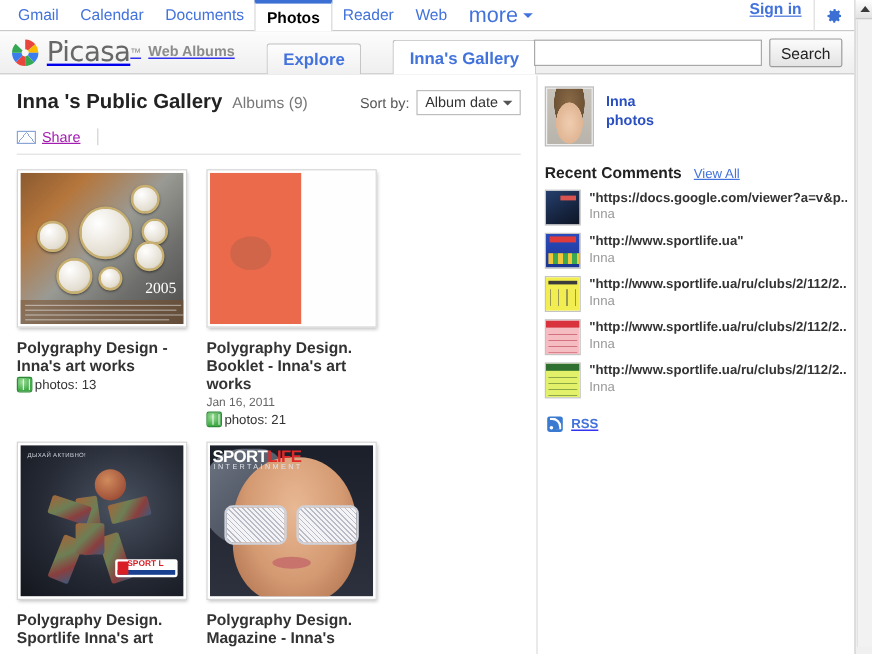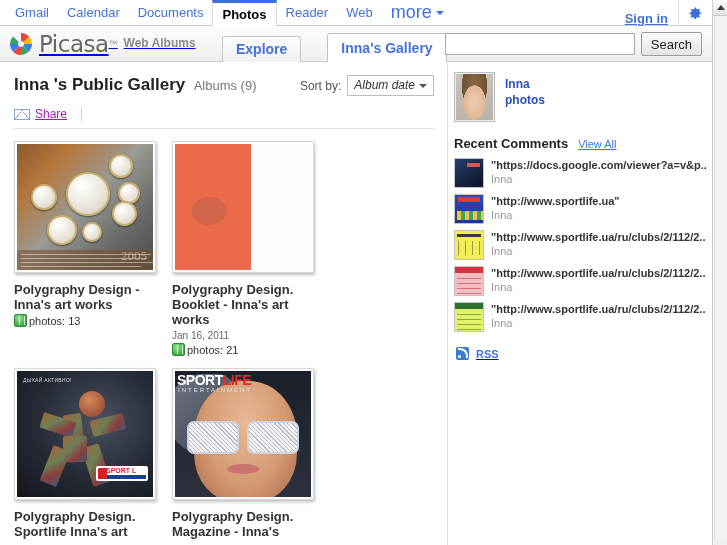--- a/index.html
+++ b/index.html
@@ -35,21 +35,21 @@
     border-right: 1px solid #d8d8d8;
   }
   .gbar-more { color: #4272db; font-size: 18px; padding: 0 8px 0 9px; white-space: nowrap; }
   .caret-down {
     display: inline-block; width: 0; height: 0; margin-left: 4px;
     border-left: 4px solid transparent; border-right: 4px solid transparent;
     border-top: 4px solid #4272db; vertical-align: middle;
   }
   .gbar-right {
     position: absolute; right: 0; top: 0; height: 26px;
-    display: flex; align-items: flex-end;
+    display: flex; align-items: flex-start;
   }
   .signin { color: #4272db; font-size: 13px; font-weight: bold; padding: 0 10px; white-space: nowrap; }
   .gear-cell {
     width: 34px; height: 26px; display: flex; align-items: center; justify-content: center;
     border-left: 1px solid #dcdcdc;
   }
   .gear { width: 15px; height: 15px; }
 
   
   .phead {
@@ -100,21 +100,21 @@
   }
 
   
   .gal-title-row { position: relative; height: 34px; padding: 12px 12px 0 14px; }
   .gal-title { font-size: 17px; font-weight: bold; color: #222; display: inline; }
   .gal-count { font-size: 13px; color: #777; display: inline; margin-left: 5px; }
   .sortby { position: absolute; right: 12px; top: 12px; display: flex; align-items: center; }
   .sortby-label { font-size: 12px; color: #555; margin-right: 6px; }
   .sortsel {
     border: 1px solid #bdbdbd; background: #fff; font-size: 12px; color: #333;
-    padding: 2px 6px; height: 21px; line-height: 17px; display: flex; align-items: center; font-style: italic;
+    padding: 2px 6px; height: 21px; line-height: 17px; display: flex; align-items: center;
   }
   .sortsel .caret-down { border-top-color: #555; }
 
   .sharebar {
     margin: 6px 12px 0 14px; padding: 4px 0 7px 0;
     border-bottom: 1px solid #e0e0e0; display: flex; align-items: center;
   }
   .share-link { display: flex; align-items: center; color: #a21caf; font-size: 12px; }
   .env { width: 16px; height: 11px; border: 1px solid #8ba6d6; margin-right: 5px; position: relative; background: #fff; }
   .env::after {
@@ -147,21 +147,21 @@
     border: 1px solid #2f8a38; position: relative; flex: none;
   }
   .globe::after {
     content: ""; position: absolute; left: 4px; top: 1px; width: 4px; height: 9px;
     border-left: 1px solid #fff; border-right: 1px solid #fff; opacity: .8;
   }
 
   
   .t-clock { width: 100%; height: 100%; background: linear-gradient(135deg,#8b5a2f 0%,#b5763c 22%,#9a9a94 48%,#6e6e6c 72%,#4a4a48 100%); position: relative; }
   .t-clock .w { position: absolute; border-radius: 50%; background: radial-gradient(circle at 35% 30%, #fff, #e3ddd0 70%, #b8ae98 100%); border: 2px solid #c8b071; box-shadow: 0 1px 2px rgba(0,0,0,.5); }
-  .t-clock .yr { position: absolute; right: 6px; bottom: 6px; color: #fff; font-size: 13px; font-family: "Liberation Serif", serif; }
+  .t-clock .yr { position: absolute; right: 6px; bottom: 22px; color: #fff; font-size: 13px; font-family: "Liberation Serif", serif; }
   .t-clock .strip { position: absolute; left: 0; right: 0; bottom: 0; height: 20px; background: rgba(120,80,45,.55); }
   .t-clock .strip i { position: absolute; display: block; height: 1px; background: rgba(255,255,255,.45); }
 
   .t-book { width: 100%; height: 100%; display: flex; }
   .t-book .lf { width: 56%; height: 100%; background: #ec6a4c; position: relative; }
   .t-book .rt { width: 44%; height: 100%; background: #fefefe; }
   .t-book .seal {
     position: absolute; left: 22%; top: 42%; width: 34px; height: 28px;
     border-radius: 48%; background: rgba(150,90,70,.32);
   }

